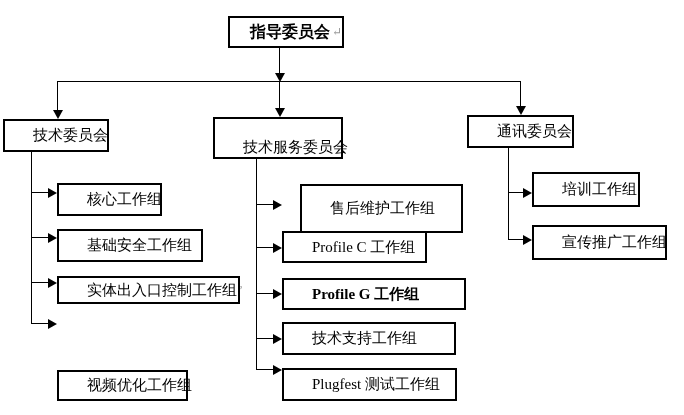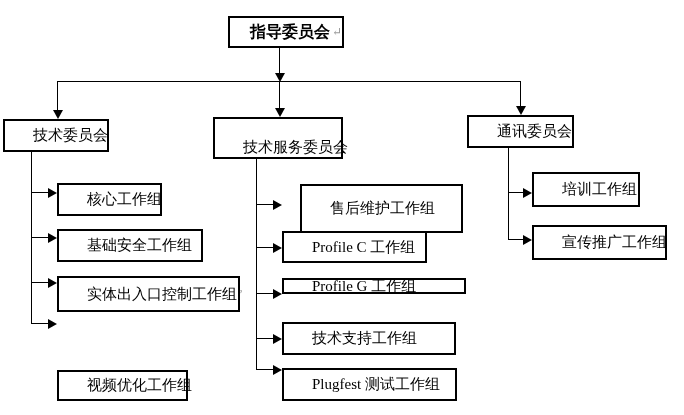--- a/index.html
+++ b/index.html
@@ -91,21 +91,21 @@
   <div class="arr-r" style="left:48px;top:319px;"></div>
 
   <div class="box pad" style="left:57px;top:183px;width:105px;height:33px;">
     <span class="lbl">核心工作组</span>
   </div>
 
   <div class="box pad" style="left:57px;top:229px;width:146px;height:33px;">
     <span class="lbl">基础安全工作组</span>
   </div>
 
-  <div class="box pad" style="left:57px;top:276px;width:183px;height:36px;">
+  <div class="box pad" style="left:57px;top:276px;width:183px;height:28px;">
     <span class="lbl">实体出入口控制工作组</span>
       <span class="fmt">ʼ</span>
   </div>
 
   <div class="box pad" style="left:57px;top:322px;width:131px;height:31px;margin-top:48px;">
     <span class="lbl">视频优化工作组</span>
   </div>
 
   <div class="vline" style="left:256px;top:159px;height:210px;"></div>
 
@@ -125,21 +125,21 @@
   <div class="arr-r" style="left:273px;top:365px;"></div>
 
   <div class="box pad" style="left:300px;top:184px;width:163px;height:49px;">
     <span class="lbl">售后维护工作组</span>
   </div>
 
   <div class="box pad" style="left:282px;top:231px;width:145px;height:32px;">
     <span class="lbl">Profile C 工作组</span>
   </div>
 
-  <div class="box pad" style="left:282px;top:278px;width:184px;height:16px;">
+  <div class="box pad" style="left:282px;top:278px;width:184px;height:32px;font-weight:bold;">
     <span class="lbl">Profile G 工作组</span>
   </div>
 
   <div class="box pad" style="left:282px;top:322px;width:174px;height:33px;">
     <span class="lbl">技术支持工作组</span>
   </div>
 
   <div class="box pad" style="left:282px;top:368px;width:175px;height:33px;">
     <span class="lbl">Plugfest 测试工作组</span>
   </div>

